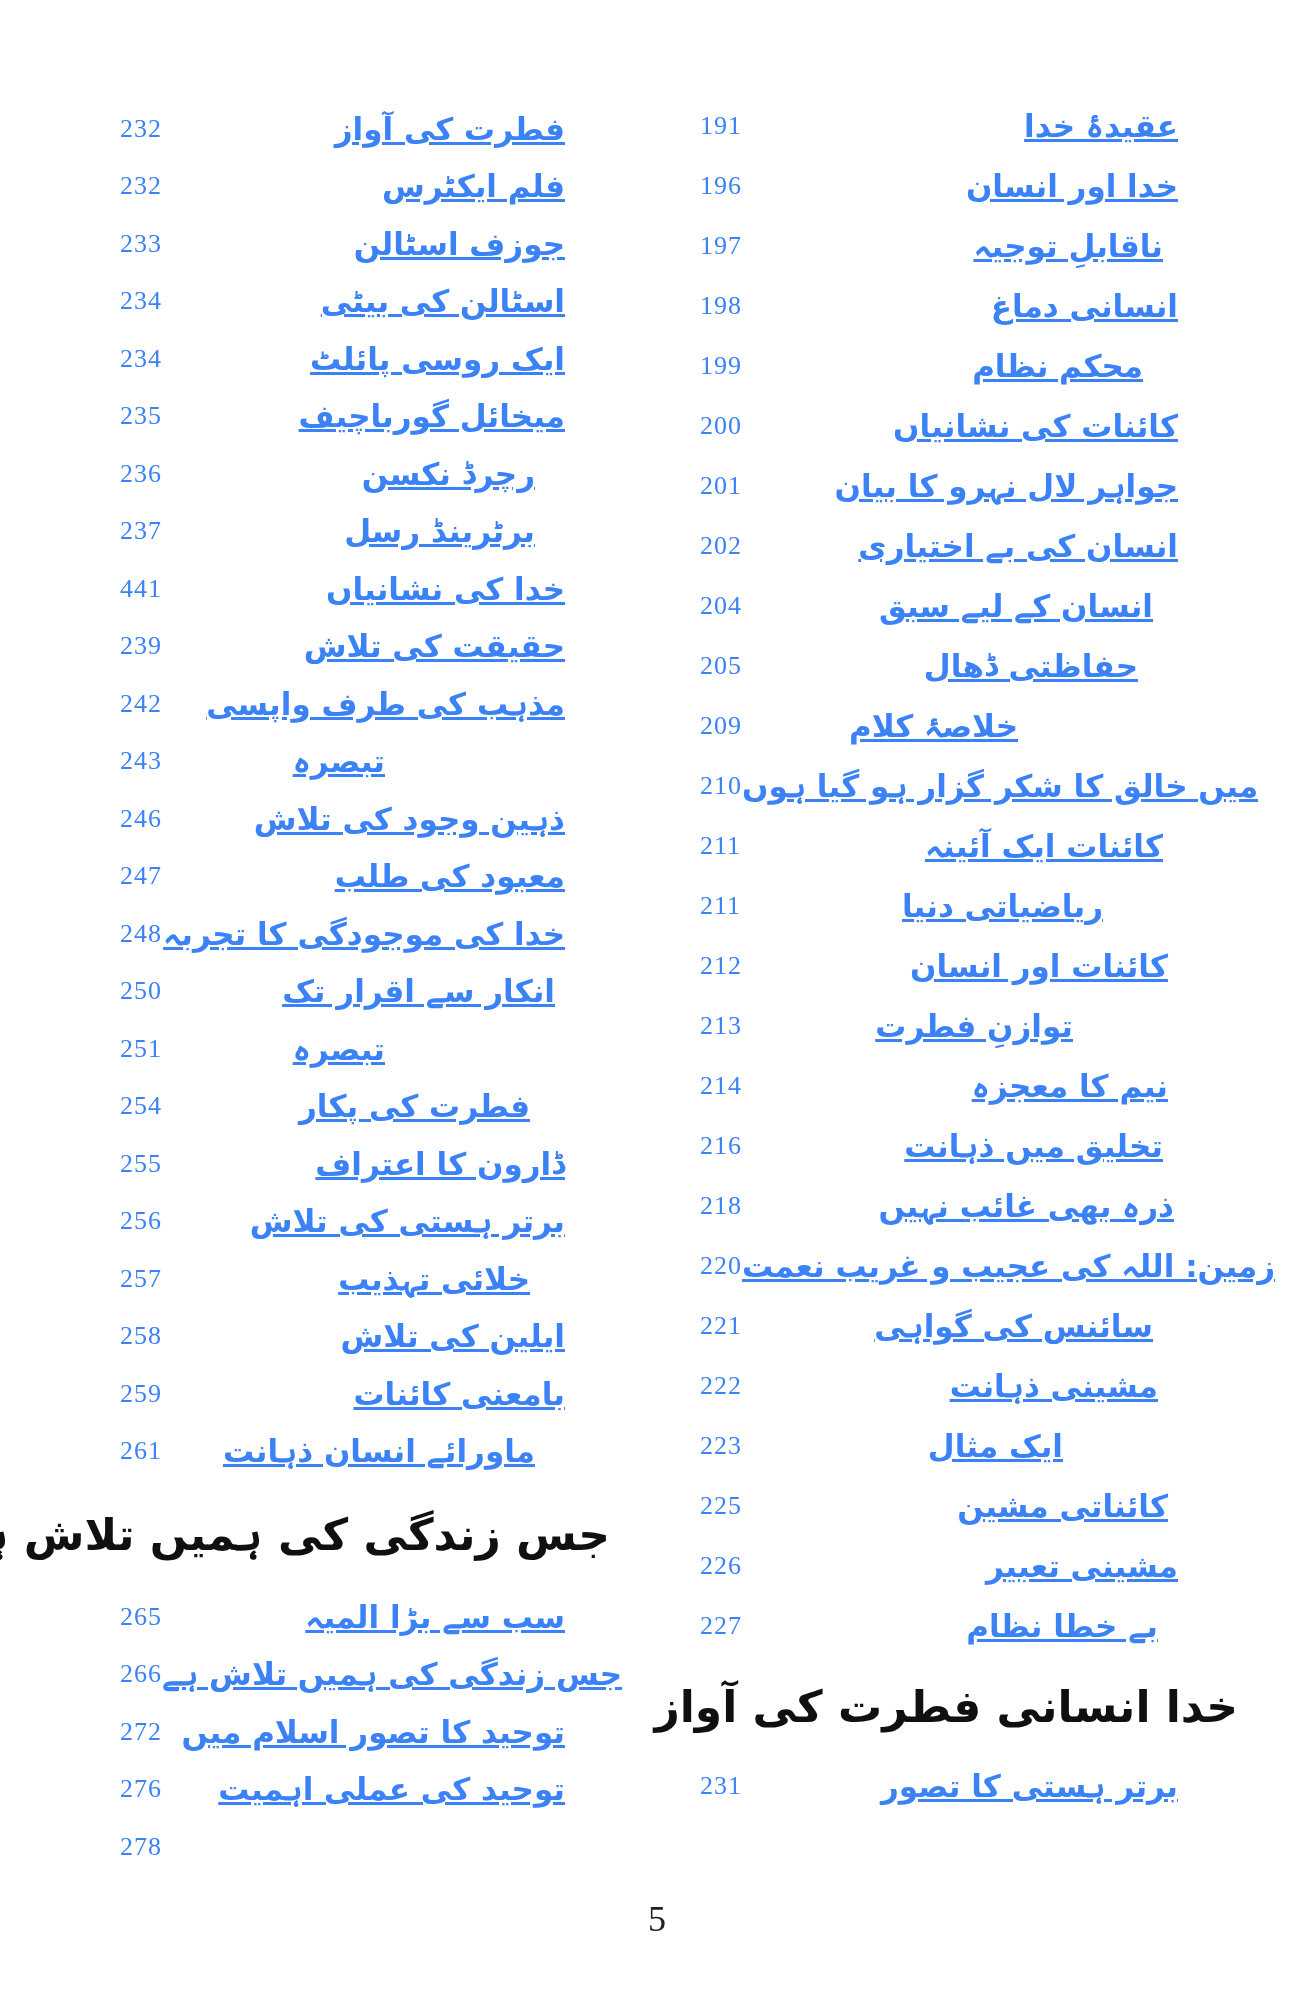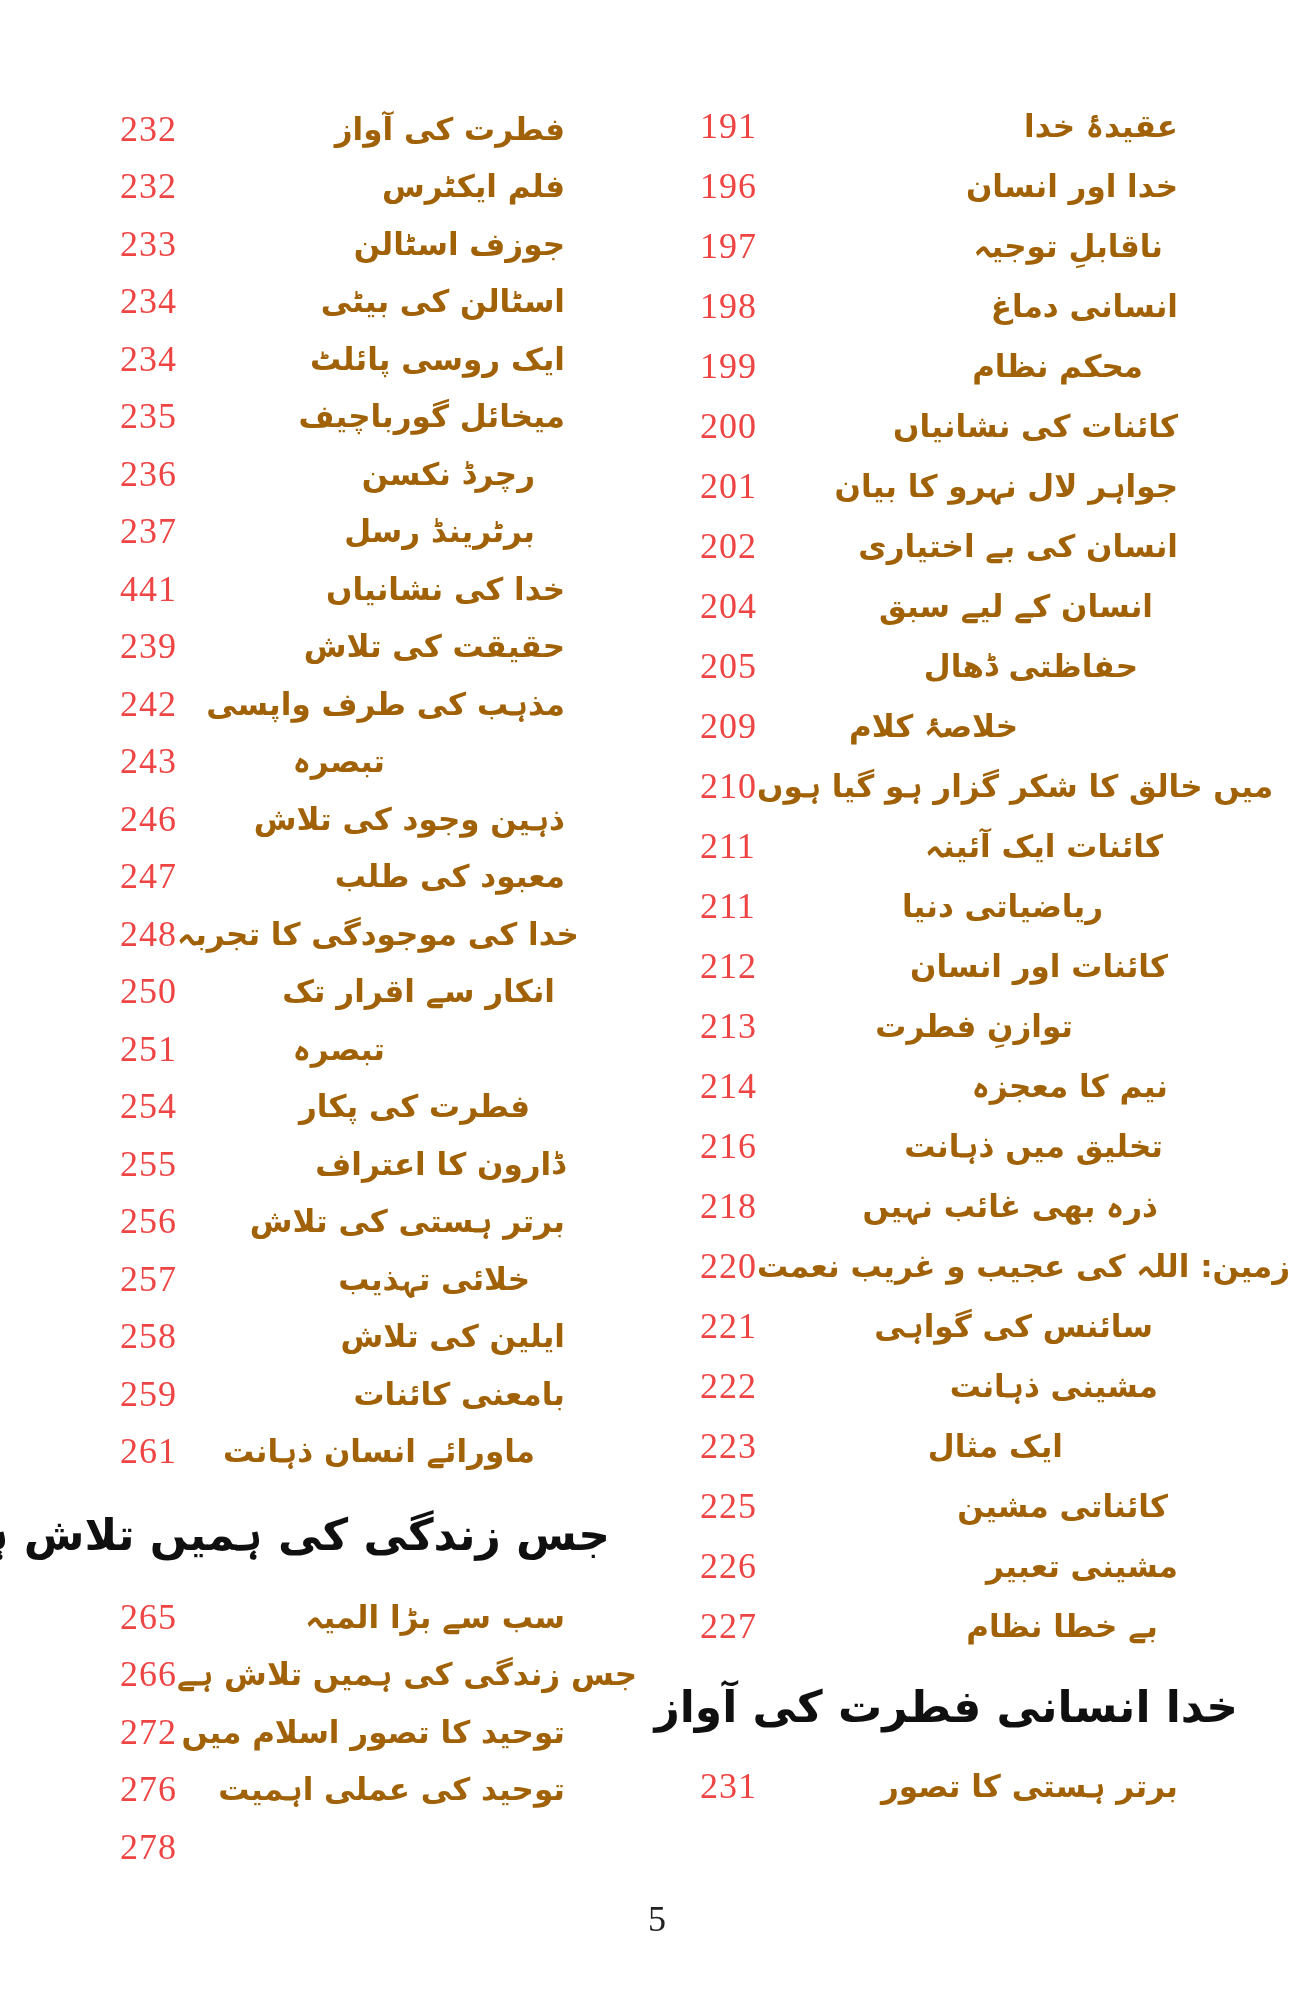--- a/index.html
+++ b/index.html
@@ -35,36 +35,37 @@
     display: flex;
     flex-direction: row;
     justify-content: space-between;
     align-items: center;
     flex: 0 0 auto;
   }
   .col-right .toc-row { height: 60px; }
   .col-left  .toc-row { height: 57.5px; }
   .page-num {
     font-family: "Liberation Serif", serif;
-    font-size: 36px;
+    font-size: 26px;
     font-weight: normal;
-    color: #ef4444;
+    color: #3b82f6;
     letter-spacing: 1px;
     flex: 0 0 auto;
   }
   .entry-title {
     font-family: "DejaVu Sans", sans-serif;
     font-size: 31px;
     font-weight: bold;
     direction: rtl;
     unicode-bidi: embed;
     text-align: right;
     white-space: nowrap;
-    color: #a16207;
+    color: #3b82f6;
     flex: 0 0 auto;
+    text-decoration: underline;
   }
   .heading-row {
     display: flex;
     flex-direction: row;
     justify-content: flex-end;
     align-items: center;
     flex: 0 0 auto;
   }
   .col-right .heading-row { height: 100px; align-items: center; }
   .col-left  .heading-row { height: 108px; }
@@ -162,21 +163,21 @@
       <div class="toc-row">
         <span class="page-num">214</span>
         <span class="entry-title" style="margin-right: 10px;">نیم کا معجزہ</span>
       </div>
       <div class="toc-row">
         <span class="page-num">216</span>
         <span class="entry-title" style="margin-right: 15px;">تخلیق میں ذہانت</span>
       </div>
       <div class="toc-row">
         <span class="page-num">218</span>
-        <span class="entry-title" style="margin-right: 20px;">ذرہ بھی غائب نہیں</span>
+        <span class="entry-title" style="margin-right: 4px;">ذرہ بھی غائب نہیں</span>
       </div>
       <div class="toc-row">
         <span class="page-num">220</span>
         <span class="entry-title">زمین: اللہ کی عجیب و غریب نعمت</span>
       </div>
       <div class="toc-row">
         <span class="page-num">221</span>
         <span class="entry-title" style="margin-right: 25px;">سائنس کی گواہی</span>
       </div>
       <div class="toc-row">

